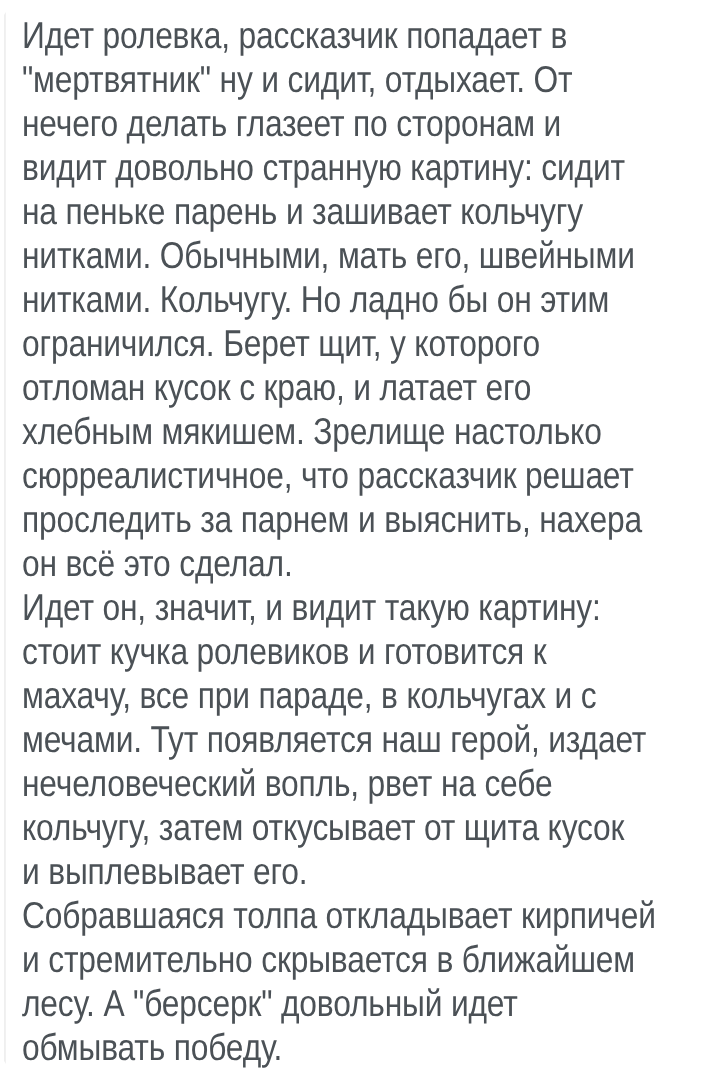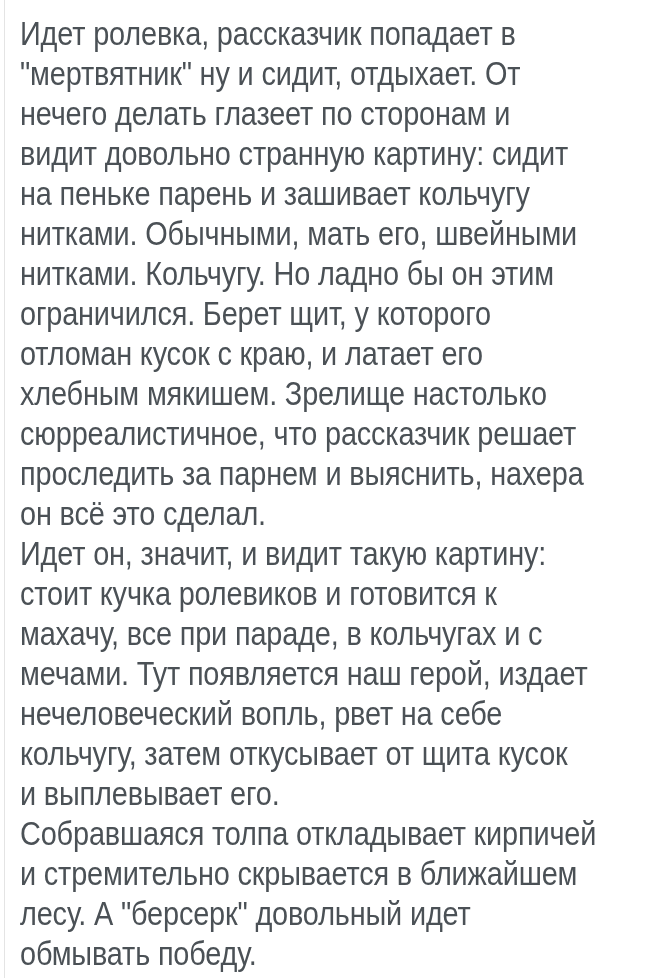--- a/index.html
+++ b/index.html
@@ -11,20 +11,21 @@
     height: 978px;
     background: #ffffff;
     overflow: hidden;
   }
   .page {
     position: relative;
     width: 654px;
     height: 978px;
     background: #ffffff;
     overflow: hidden;
+    border-radius: 27px;
   }
   .left-edge {
     position: absolute;
     left: 4px;
     top: 0;
     width: 1px;
     height: 978px;
     background: #e4e4e4;
   }
   .text-block {

